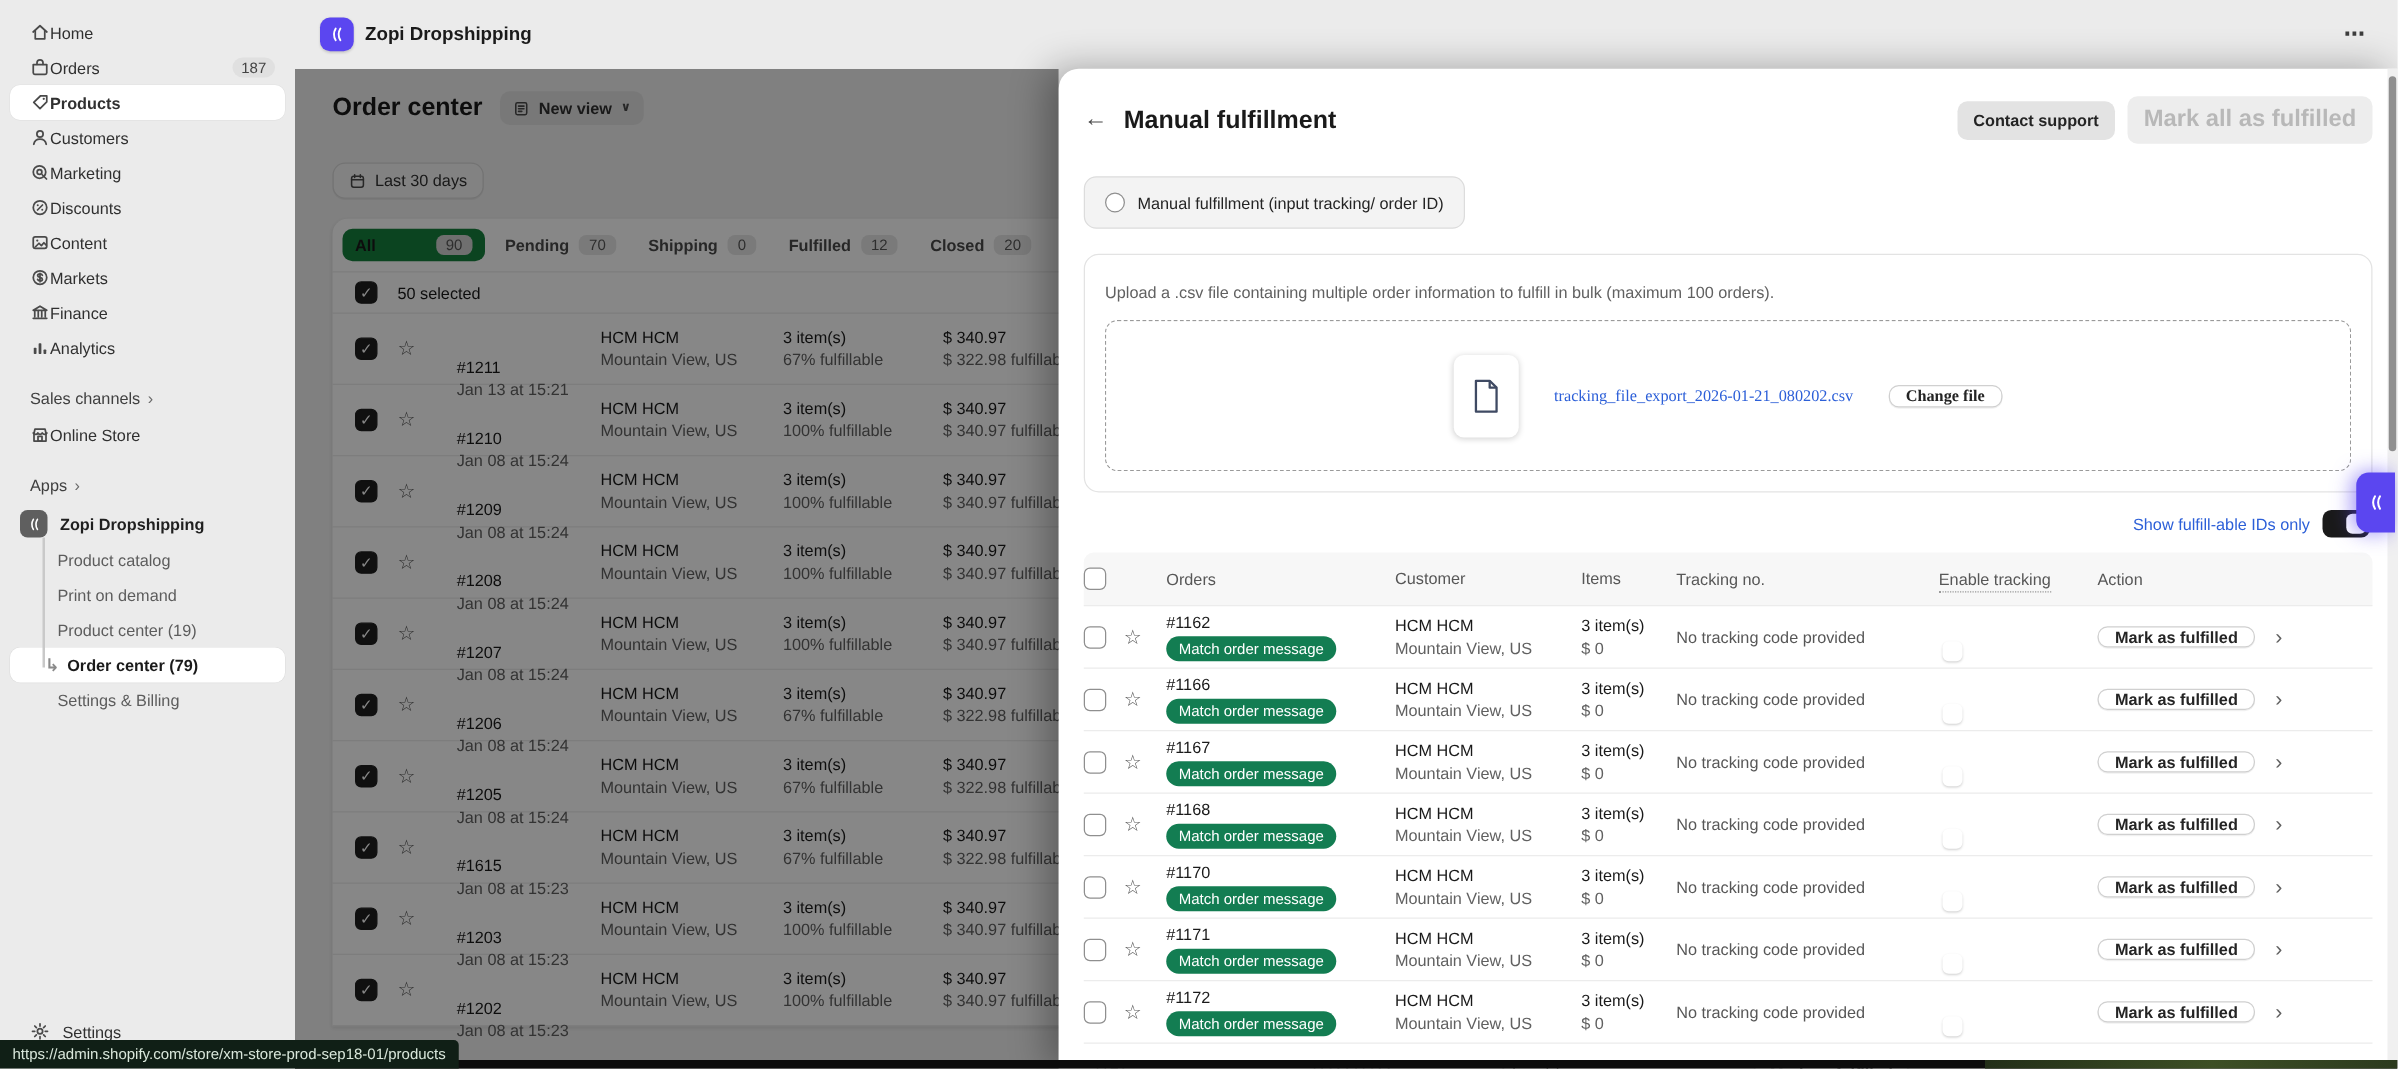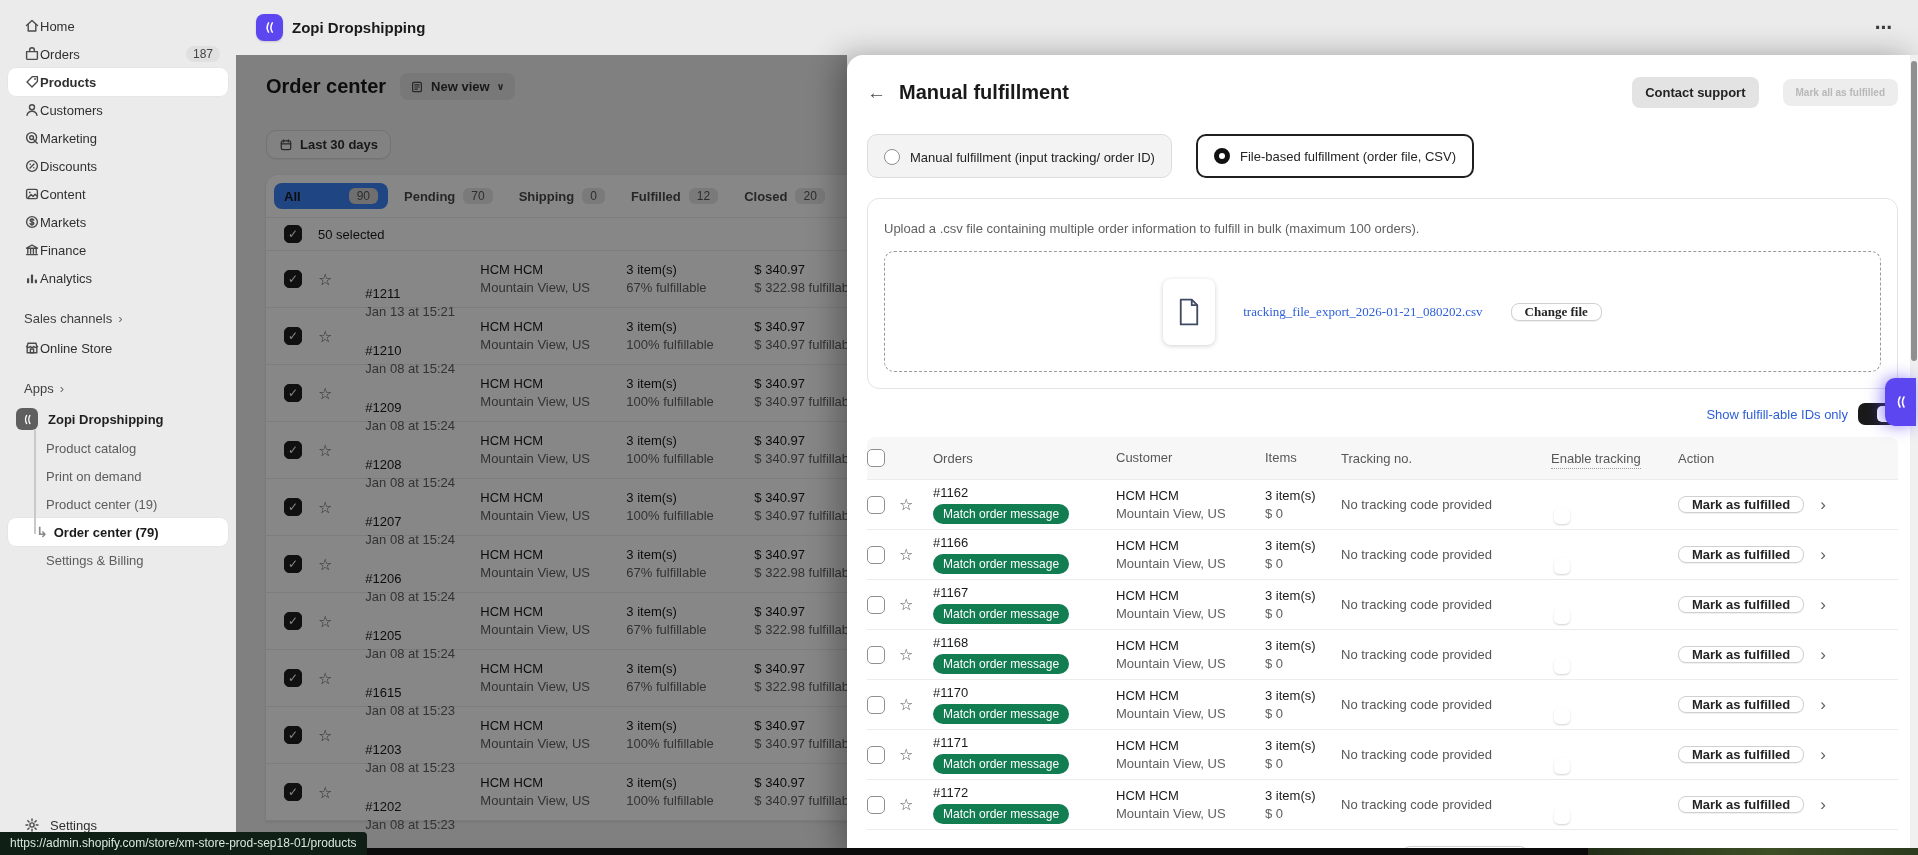--- a/index.html
+++ b/index.html
@@ -42,26 +42,26 @@
   .ellipsis { font-size:17px; font-weight:700; color:#3d3d3d; letter-spacing:2px; cursor:pointer; }
 
   
   .pane { position:absolute; left:236px; top:55px; width:611px; height:800px; background:#f1f1f1; overflow:hidden; z-index:10; }
   .pane::after { content:""; position:absolute; inset:0; background:rgba(0,0,0,0.47); z-index:10; }
   .pane-inner { position:relative; width:820px; padding:18px 0 0 30px; }
   .page-title-row { display:flex; align-items:center; gap:14px; }
   .page-title { font-size:20px; font-weight:700; }
   .view-pill { display:flex; align-items:center; gap:7px; background:#e3e3e3; border-radius:8px; padding:6px 10px; font-weight:600; font-size:13px; color:#303030; cursor:pointer; }
   .caret { font-size:10px; color:#4a4a4a; }
-  .date-pill { display:inline-flex; align-items:center; gap:7px; margin-top:30px; background:#f6f6f6; border:1px solid #d9d9d9; border-radius:10px; padding:6px 12px; font-weight:700; color:#303030; cursor:pointer; box-shadow:0 1px 0 rgba(0,0,0,.05); }
+  .date-pill { display:inline-flex; align-items:center; gap:7px; margin-top:30px; background:#f6f6f6; border:1px solid #d9d9d9; border-radius:10px; padding:6px 12px; font-weight:400; color:#303030; cursor:pointer; box-shadow:0 1px 0 rgba(0,0,0,.05); }
   .ocard { margin-top:16px; width:780px; background:#fff; border-radius:12px 12px 0 0; box-shadow:0 1px 3px rgba(0,0,0,.1); }
   .tabs { display:flex; align-items:center; gap:6px; padding:8px; }
   .tab { display:flex; align-items:center; gap:8px; padding:5px 10px; border-radius:8px; color:#4a4a4a; font-weight:600; cursor:pointer; }
   .tab .count { background:#e7e7e7; border-radius:6px; padding:1px 8px; font-size:12px; color:#575757; font-weight:500; }
-  .tab.active { background:#3b82f6; color:#1a1a1a;gap:48px; }
+  .tab.active { background:#15803d; color:#1a1a1a;gap:48px; }
   .tab.active .count { background:#d2d2d2; }
   .sel-row { display:flex; align-items:center; gap:16px; padding:7px 8px 7px 18px; border-top:1px solid #ececec; border-bottom:1px solid #ececec; font-weight:500; }
   .cb { width:18px; height:18px; border-radius:5px; border:1.5px solid #8f8f8f; background:#fff; display:flex; align-items:center; justify-content:center; cursor:pointer; flex:none; }
   .cb.checked { background:#1f1f1f; border-color:#1f1f1f; color:#fff; font-size:12px; line-height:1; }
   .star { color:#5c5c5c; font-size:16px; cursor:pointer; flex:none; }
   .orow { display:flex; align-items:center; height:57px; border-bottom:1px solid #ececec; padding-left:18px; cursor:pointer; }
   .orow .star { margin-left:16px; }
   .ocol { line-height:1.35; white-space:nowrap; }
   .ocol.c1 { width:115px; margin-left:33px;margin-top:48px; }
   .ocol.c2 { width:146px; }
@@ -70,21 +70,21 @@
   .l1 { color:#1a1a1a; font-weight:500; }
   .l2 { color:#616161; font-weight:400; }
 
   
   .modal { position:absolute; left:847px; top:55px; right:0; height:800px; background:#fff; z-index:20; border-top-left-radius:16px; box-shadow:-10px 0 30px rgba(0,0,0,.3); overflow:hidden; }
   .m-head { display:flex; align-items:center; margin:22px 20px 0 20px; }
   .back { font-size:19px; color:#4a4a4a; cursor:pointer; margin-right:13px; }
   .m-title { font-size:20px; font-weight:700; }
   .m-head .spacer { flex:1; }
   .btn-gray { background:#e3e3e3; border:none; border-radius:8px; padding:8px 13px; font-size:13px; font-weight:600; color:#242424; cursor:pointer; font-family:inherit; }
-  .btn-disabled { background:#ededed; border:none; border-radius:8px; padding:8px 13px; font-size:10px; font-weight:600; color:#b8b8b8; margin-left:24px; cursor:default; font-family:inherit; }
+  .btn-disabled { background:#ededed; border:none; border-radius:8px; padding:8px 13px; font-size:19px; font-weight:600; color:#b8b8b8; margin-left:10px; cursor:default; font-family:inherit; }
   .radios { display:flex; gap:24px; margin:26px 20px 0 20px; }
   .radio-card { display:flex; align-items:flex-end; gap:10px; padding:12px 16px; border-radius:10px; background:#f3f3f3; border:1px solid #dcdcdc; font-weight:500; color:#242424; cursor:pointer; }
   .radio-card.selected { background:#fff; border:2px solid #1f1f1f; }
   .radio { width:16px; height:16px; border-radius:50%; border:1.5px solid #8f8f8f; background:#fff; flex:none; }
   .radio.on { border:5px solid #111; }
   .upload-card { margin:20px 20px 0 20px; border:1px solid #e3e3e3; border-radius:12px; padding:15px 16px 16px; }
   .up-title { font-weight:700; font-size:13px; }
   .up-desc { color:#616161; margin-top:7px; }
   .dashed-box { margin-top:15px; height:121px; border:1px dashed #9a9a9a; border-radius:10px; display:flex; align-items:center; justify-content:center; gap:28px;font-family:Liberation Serif, serif; }
   .file-thumb { width:52px; height:66px; background:#fff; border-radius:8px; box-shadow:0 1px 5px rgba(0,0,0,.18); display:flex; align-items:center; justify-content:center; }
@@ -603,24 +603,20 @@
     <span class="spacer"></span>
     <button class="btn-gray">Contact support</button>
     <button class="btn-disabled">Mark all as fulfilled</button>
   </div>
 
   <div class="radios">
     <div class="radio-card">
       <span class="radio"></span>
       <span>Manual fulfillment (input tracking/ order ID)</span>
     </div>
-    <div class="radio-card selected">
-      <span class="radio on"></span>
-      <span>File-based fulfillment (order file, CSV)</span>
-    </div>
   </div>
 
   <div class="upload-card">
     <div class="up-desc">Upload a .csv file containing multiple order information to fulfill in bulk (maximum 100 orders).</div>
     <div class="dashed-box">
       <span class="file-thumb">
         <svg width="22" height="28" viewBox="0 0 24 30" fill="none" stroke="#3f4a63" stroke-width="2" stroke-linejoin="round">
             <path d="M3 1.5h12l6 6V28.5H3z"></path>
             <path d="M15 1.5V7.5h6"></path>
           </svg>

